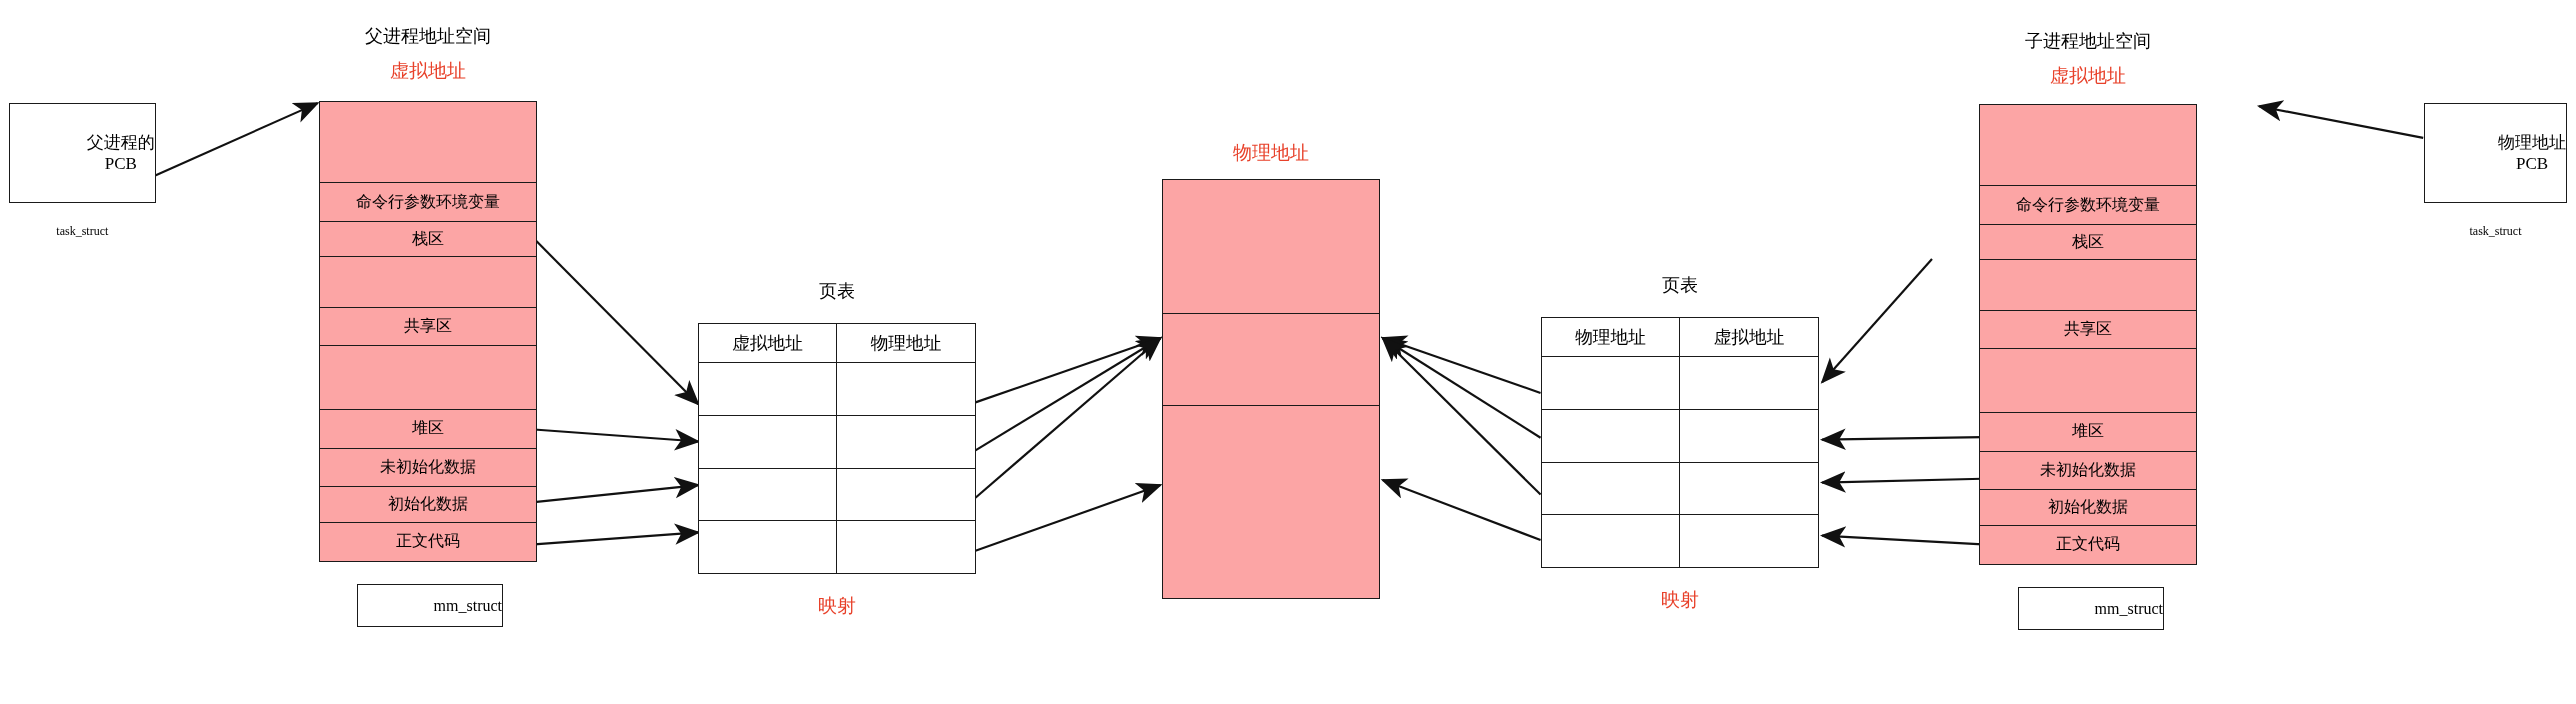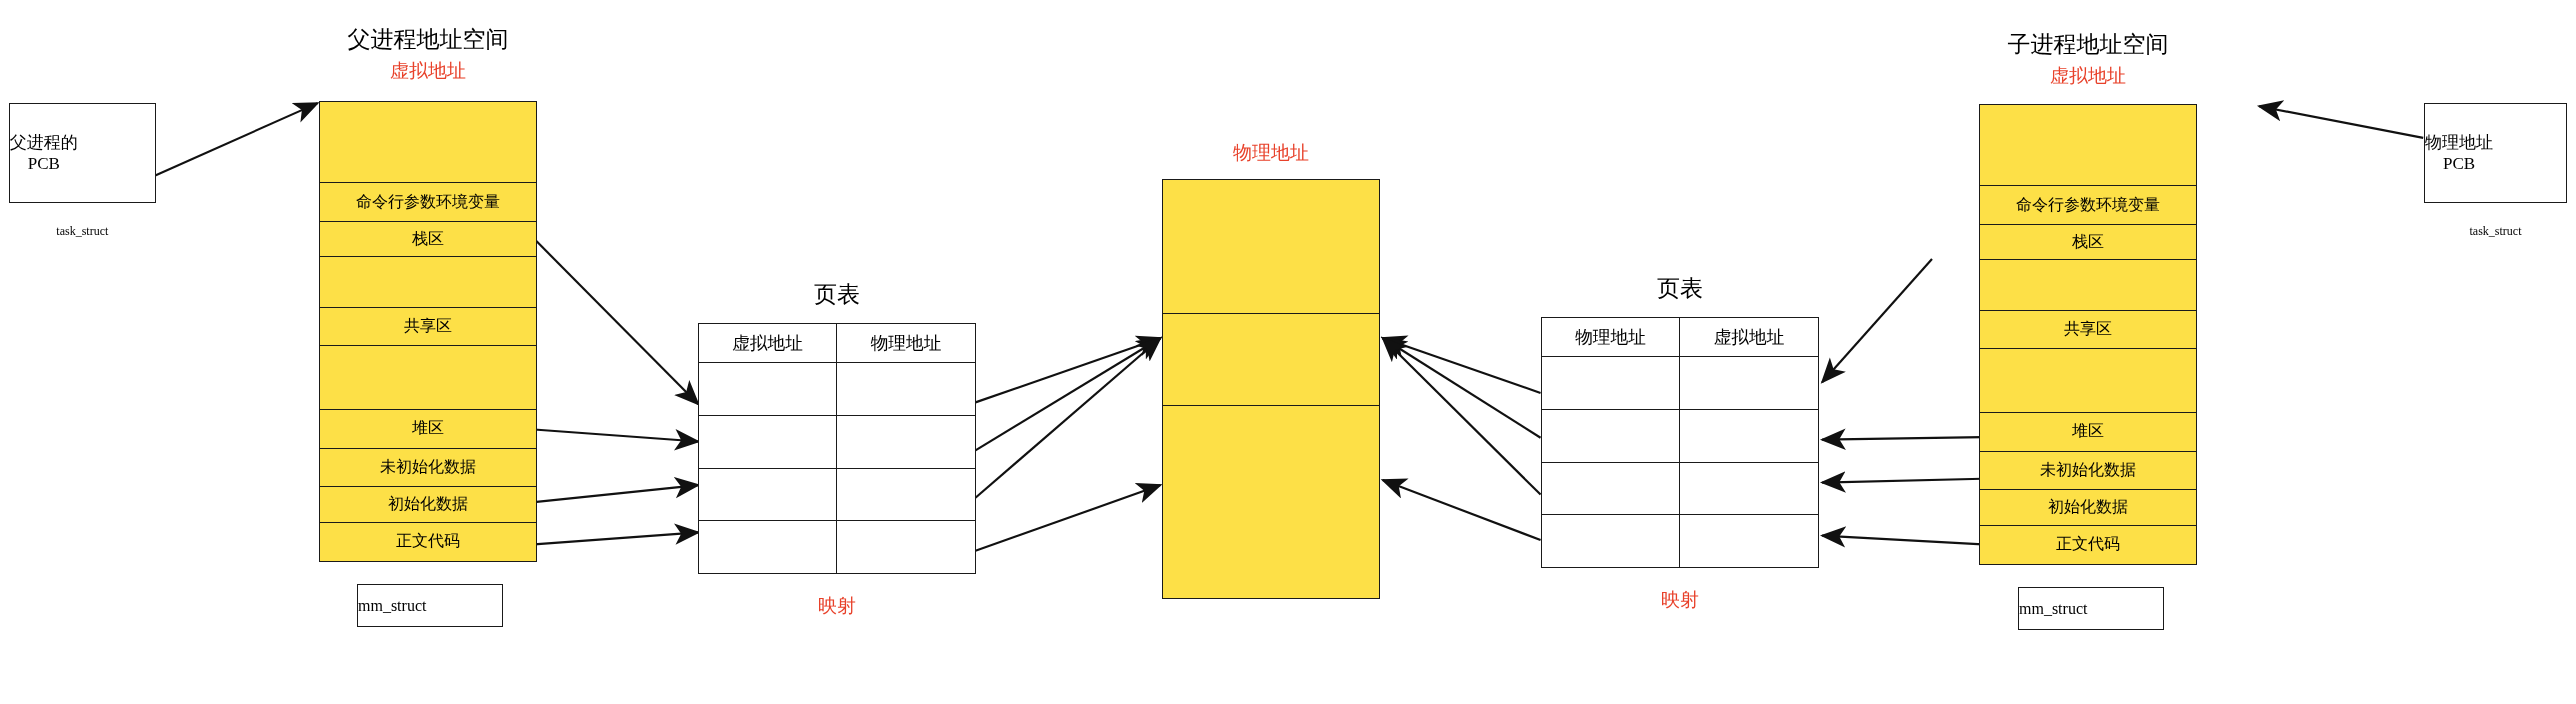--- a/index.html
+++ b/index.html
@@ -3,38 +3,38 @@
 <meta charset="utf-8">
 <style>
   html,body{margin:0;padding:0;background:#ffffff;}
   body{font-family:"Liberation Serif","DejaVu Serif",serif;}
   #stage{position:relative;width:2576px;height:705px;background:#ffffff;overflow:hidden;}
 
   
   .node{position:absolute;box-sizing:border-box;}
 
   
-  .box{border:1.9px solid #1a1a1a;background:#ffffff;display:flex;align-items:center;justify-content:flex-start;text-align:center;line-height:1.25;color:#000;}
-
-  
-  .stack{position:absolute;box-sizing:border-box;border:1.9px solid #1a1a1a;background:#fde047;display:flex;flex-direction:column;}
+  .box{border:1.9px solid #1a1a1a;background:#ffffff;display:flex;align-items:center;justify-content:flex-end;text-align:center;line-height:1.25;color:#000;}
+
+  
+  .stack{position:absolute;box-sizing:border-box;border:1.9px solid #1a1a1a;background:#fca5a5;display:flex;flex-direction:column;}
   .stack .seg{box-sizing:border-box;border-bottom:1.9px solid #1a1a1a;display:flex;align-items:center;justify-content:center;text-align:center;color:#000;white-space:nowrap;}
   .stack .seg:last-child{border-bottom:none;}
 
   
   .ptable{position:absolute;box-sizing:border-box;border:1.9px solid #1a1a1a;background:#fff;display:flex;flex-direction:column;}
   .ptable .prow{box-sizing:border-box;display:flex;flex:1 1 auto;border-bottom:1.9px solid #1a1a1a;}
   .ptable .prow:last-child{border-bottom:none;}
   .ptable .pcell{box-sizing:border-box;flex:1 1 50%;display:flex;align-items:center;justify-content:center;text-align:center;border-right:1.9px solid #1a1a1a;color:#000;white-space:nowrap;}
   .ptable .pcell:last-child{border-right:none;}
 
   .lbl{position:absolute;white-space:nowrap;color:#000;text-align:center;}
   .lbl.red{color:#e8412a;}
 
-  .t-title{font-size:23px;}
+  .t-title{font-size:18px;}
   .t-red{font-size:19px;}
   .t-seg{font-size:16px;}
   .t-hdr{font-size:17.7px;}
   .t-mono{font-size:12px;}
   .t-pcb{font-size:17px;}
   .t-mm{font-size:16px;}
 
   svg.arrows{position:absolute;left:0;top:0;width:2576px;height:705px;pointer-events:none;}
 </style>
 </head>

